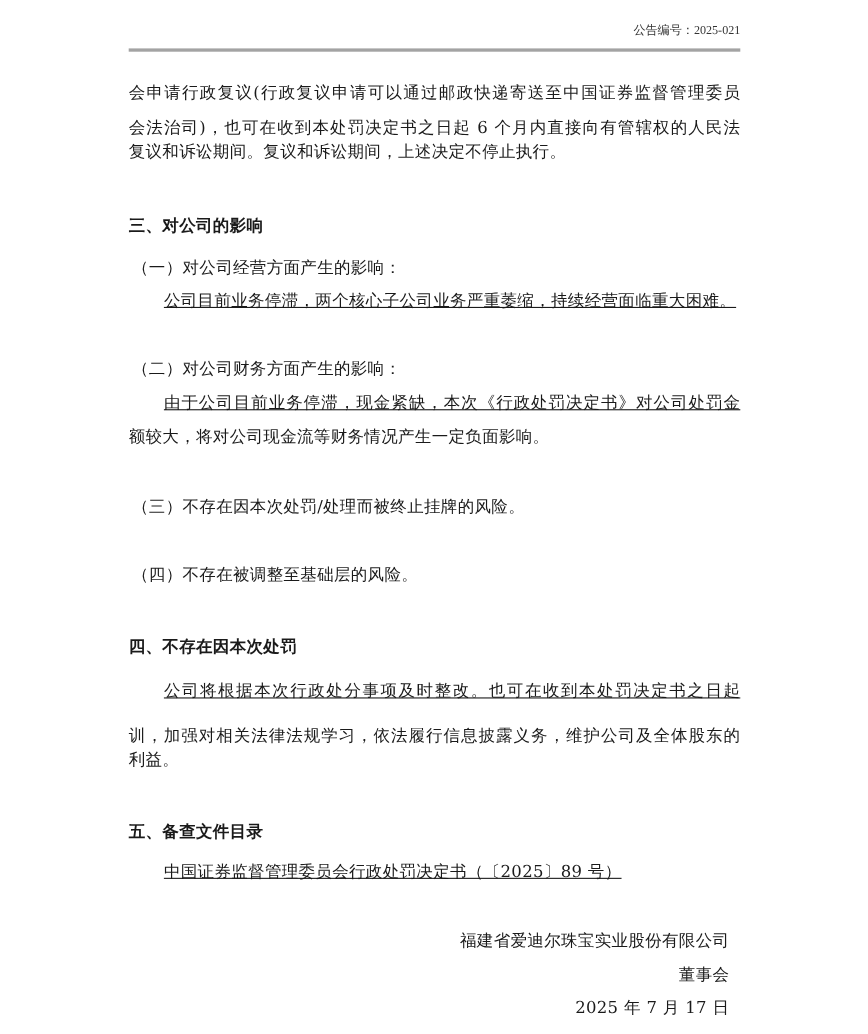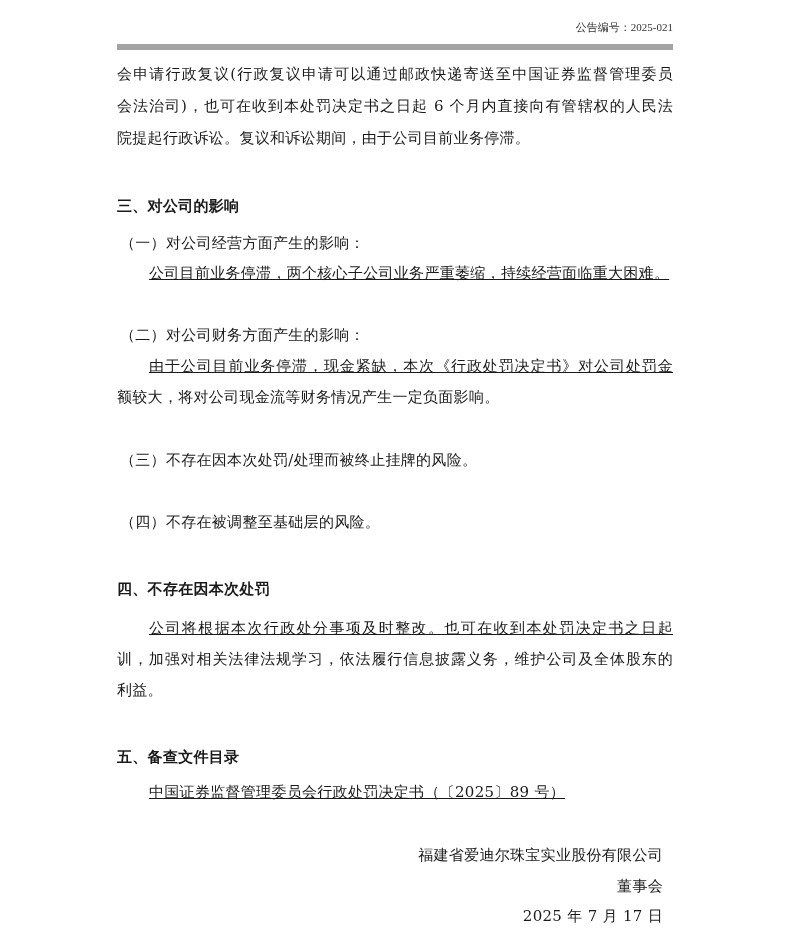--- a/index.html
+++ b/index.html
@@ -14,21 +14,21 @@
       overflow: hidden;
       font-family: "DejaVu Serif", "Liberation Serif", serif;
       color: #1a1a1a;
     }
     .header {
       position: absolute;
       left: 117px;
       width: 556px;
       top: 18px;
       height: 26px;
-      border-bottom: 6px solid #a3a3a3;
+      border-bottom: 3px solid #a3a3a3;
     }
     .header-code {
       position: absolute;
       right: 0;
       top: 2px;
       font-size: 11px;
       color: #333;
       font-family: "Liberation Serif", "DejaVu Serif", serif;
     }
     .line {
@@ -43,20 +43,21 @@
     .sub { left: 120px; }
     .heading {
       font-weight: bold;
       font-family: Liberation Serif, serif;
       font-size: 15px;
     }
     .justify {
       width: 556px;
       text-align: justify;
       text-align-last: justify;
+      margin-top: 10px;
     }
     .justify-indent {
       width: 524px;
       text-align: justify;
       text-align-last: justify;
     }
     .sign {
       position: absolute;
       right: 126px;
       font-size: 15px;
@@ -69,21 +70,21 @@
 </head>
 <body>
 
 <div class="header">
   <span class="header-code">公告编号：2025-021</span>
 </div>
 
 <div>
   <div class="line justify" style="top:64px">会申请行政复议(行政复议申请可以通过邮政快递寄送至中国证券监督管理委员</div>
   <div class="line justify" style="top:96px">会法治司)，也可在收到本处罚决定书之日起 6 个月内直接向有管辖权的人民法</div>
-  <div class="line" style="top:128px">院提起行政诉讼。复议和诉讼期间，由于公司目前业务停滞。</div>
+  <div class="line" style="top:128px">复议和诉讼期间。复议和诉讼期间，上述决定不停止执行。</div>
 </div>
 
 <div>
   <div class="line heading" style="top:196px">三、对公司的影响</div>
   <div class="line sub" style="top:233px">（一）对公司经营方面产生的影响：</div>
   <div class="line indent" style="top:263px">公司目前业务停滞，两个核心子公司业务严重萎缩，持续经营面临重大困难。</div>
 
   <div class="line sub" style="top:325px">（二）对公司财务方面产生的影响：</div>
   <div class="line indent justify-indent" style="top:356px">由于公司目前业务停滞，现金紧缺，本次《行政处罚决定书》对公司处罚金</div>
   <div class="line" style="top:387px">额较大，将对公司现金流等财务情况产生一定负面影响。</div>

